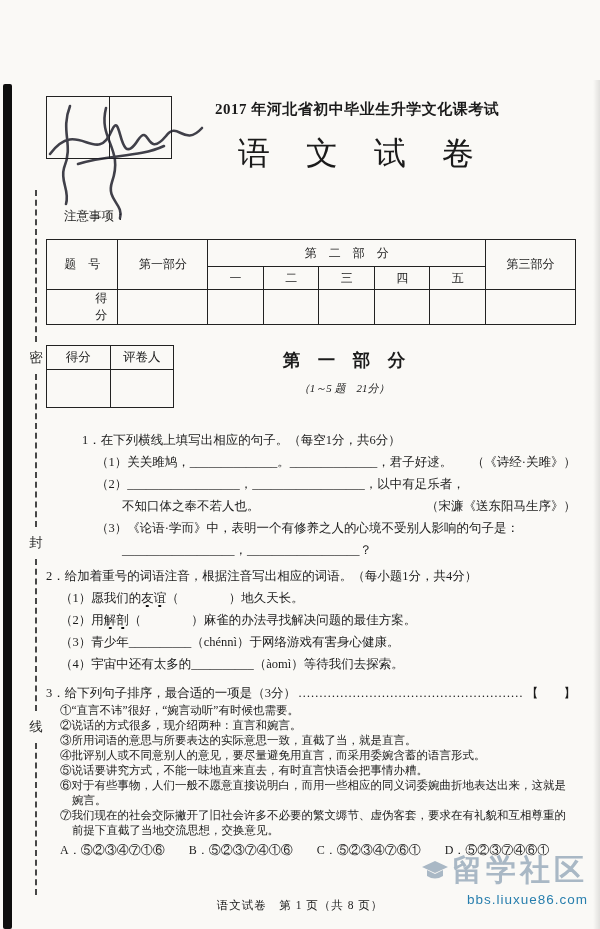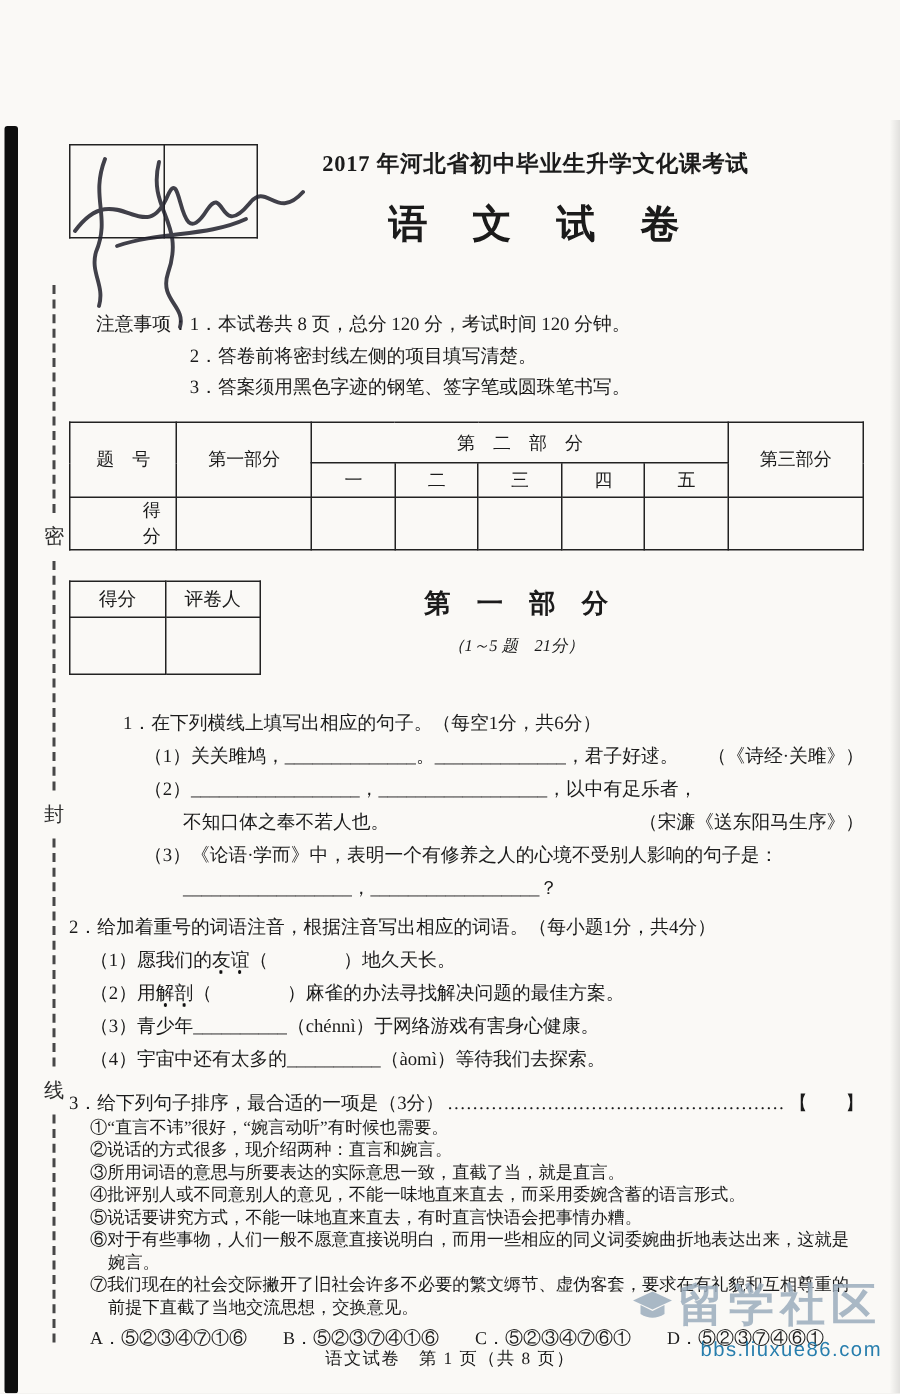--- a/index.html
+++ b/index.html
@@ -35,21 +35,21 @@
   .header { position:relative; height:112px; }
   .score-box {
     position:absolute; left:0; top:10px; width:126px;
     border-collapse:collapse; table-layout:fixed;
   }
   .score-box td { border:1.3px solid #222; text-align:center; font-size:12.5px; height:28px; }
   .score-box tr.empty td { height:62px; }
   .signature { position:absolute; left:-10px; top:-2px; pointer-events:none; }
   .titles { margin-left:136px; margin-right:44px; text-align:center; }
   .exam-title { font-size:15px; font-weight:bold; padding-top:14px; letter-spacing:0.5px; }
-  .paper-title { font-size:26px; font-weight:bold; padding-top:13px; letter-spacing:2px; white-space:nowrap; }
+  .paper-title { font-size:32px; font-weight:normal; padding-top:13px; letter-spacing:2px; white-space:nowrap; }
 
   
   .notice { display:flex; margin-top:8px; padding-left:18px; font-size:12.5px; line-height:21px; }
   .notice-label { white-space:nowrap; }
   .notice-items { }
 
   
   .score-table { width:100%; border-collapse:collapse; table-layout:fixed; margin-top:12px; }
   .score-table td { border:1.3px solid #222; text-align:center; font-size:12px; overflow:hidden; }
   .score-table tr.r1 td { height:27px; }
@@ -136,25 +136,20 @@
         </g>
       </svg>
       <div class="titles">
         <div class="exam-title">2017 年河北省初中毕业生升学文化课考试</div>
         <div class="paper-title">语　文　试　卷</div>
       </div>
     </div>
 
     <div class="notice">
       <span class="notice-label">注意事项：</span>
-      <div class="notice-items">
-        <div>1．本试卷共 8 页，总分 120 分，考试时间 120 分钟。</div>
-        <div>2．答卷前将密封线左侧的项目填写清楚。</div>
-        <div>3．答案须用黑色字迹的钢笔、签字笔或圆珠笔书写。</div>
-      </div>
     </div>
 
     <table class="score-table">
       <colgroup>
         <col style="width:13.5%">
           <col style="width:17%">
         <col style="width:10.5%">
           <col style="width:10.5%">
           <col style="width:10.5%">
           <col style="width:10.5%">
@@ -236,21 +231,21 @@
 
     <div class="q3">
       <div class="q3-stemline">
         <span class="q3-stem">3．给下列句子排序，最合适的一项是（3分）</span>
         <span class="leader">………………………………………………………………</span>
         <span class="bracket">【　　】</span>
       </div>
       <div class="q3-item">①“直言不讳”很好，“婉言动听”有时候也需要。</div>
       <div class="q3-item">②说话的方式很多，现介绍两种：直言和婉言。</div>
       <div class="q3-item">③所用词语的意思与所要表达的实际意思一致，直截了当，就是直言。</div>
-      <div class="q3-item">④批评别人或不同意别人的意见，不能一味地直来直去，而采用委婉含蓄的语言形式。</div>
+      <div class="q3-item">④批评别人或不同意别人的意见，要尽量避免用直言，而采用委婉含蓄的语言形式。</div>
       <div class="q3-item">⑤说话要讲究方式，不能一味地直来直去，有时直言快语会把事情办糟。</div>
       <div class="q3-item">⑥对于有些事物，人们一般不愿意直接说明白，而用一些相应的同义词委婉曲折地表达出来，这就是婉言。</div>
       <div class="q3-item">⑦我们现在的社会交际撇开了旧社会许多不必要的繁文缛节、虚伪客套，要求在有礼貌和互相尊重的前提下直截了当地交流思想，交换意见。</div>
       <div class="q3-options">A．⑤②③④⑦①⑥　　B．⑤②③⑦④①⑥　　C．⑤②③④⑦⑥①　　D．⑤②③⑦④⑥①</div>
     </div>
 
   </div>
 
   <div class="footer">语文试卷　第 1 页（共 8 页）</div>
 

